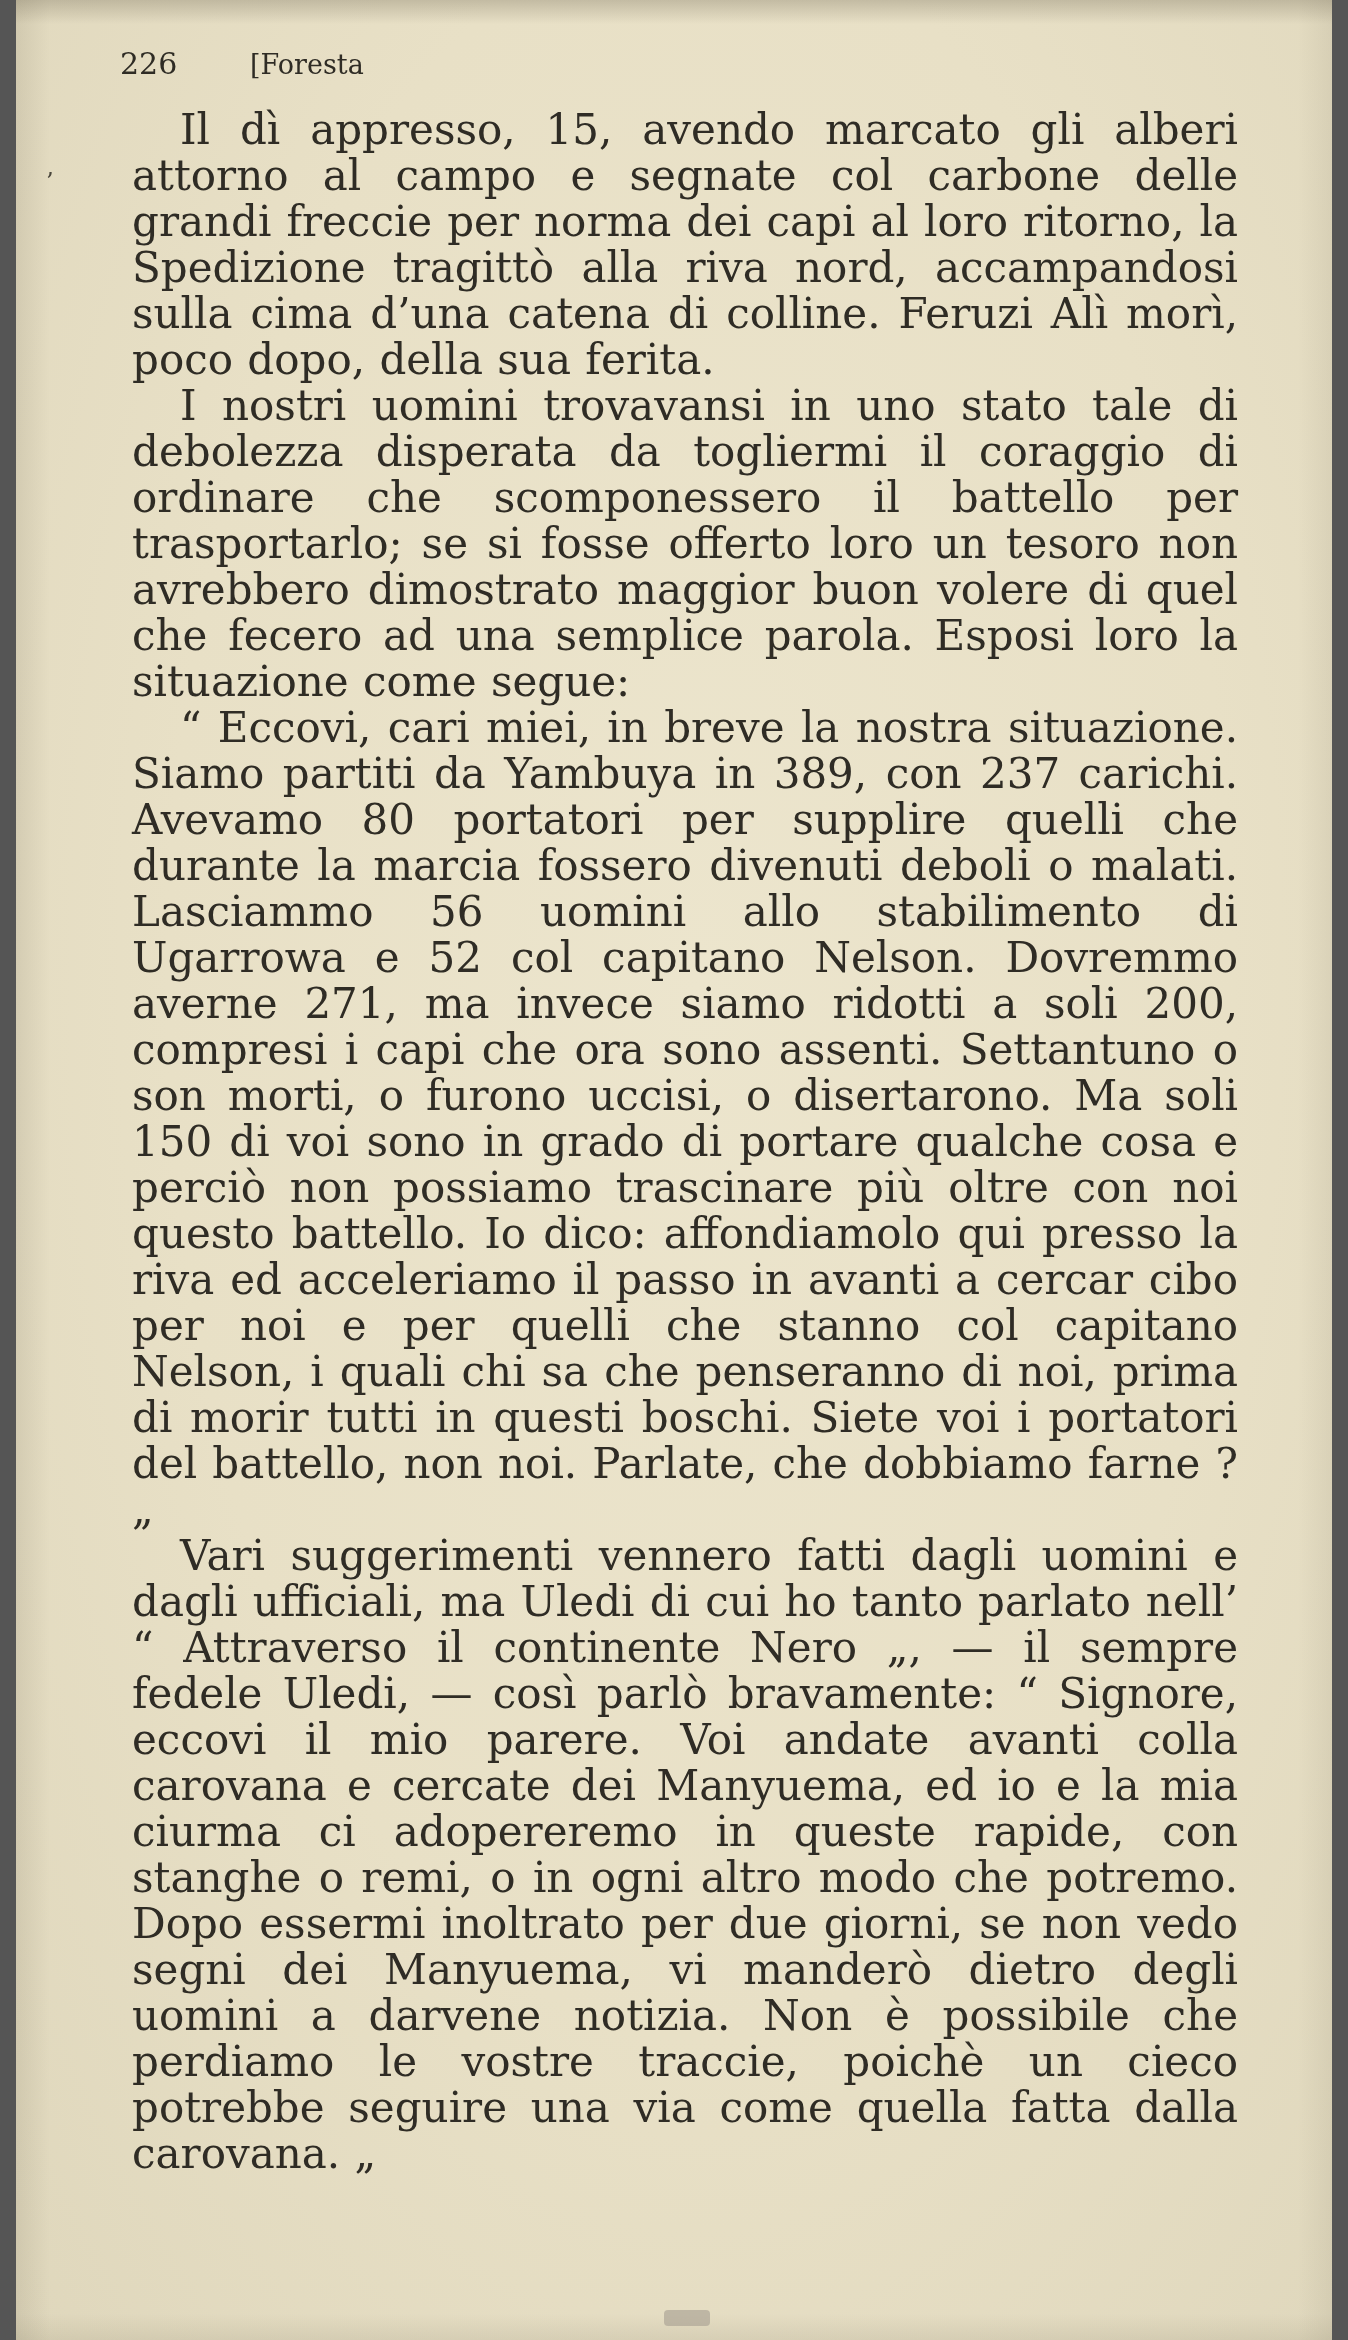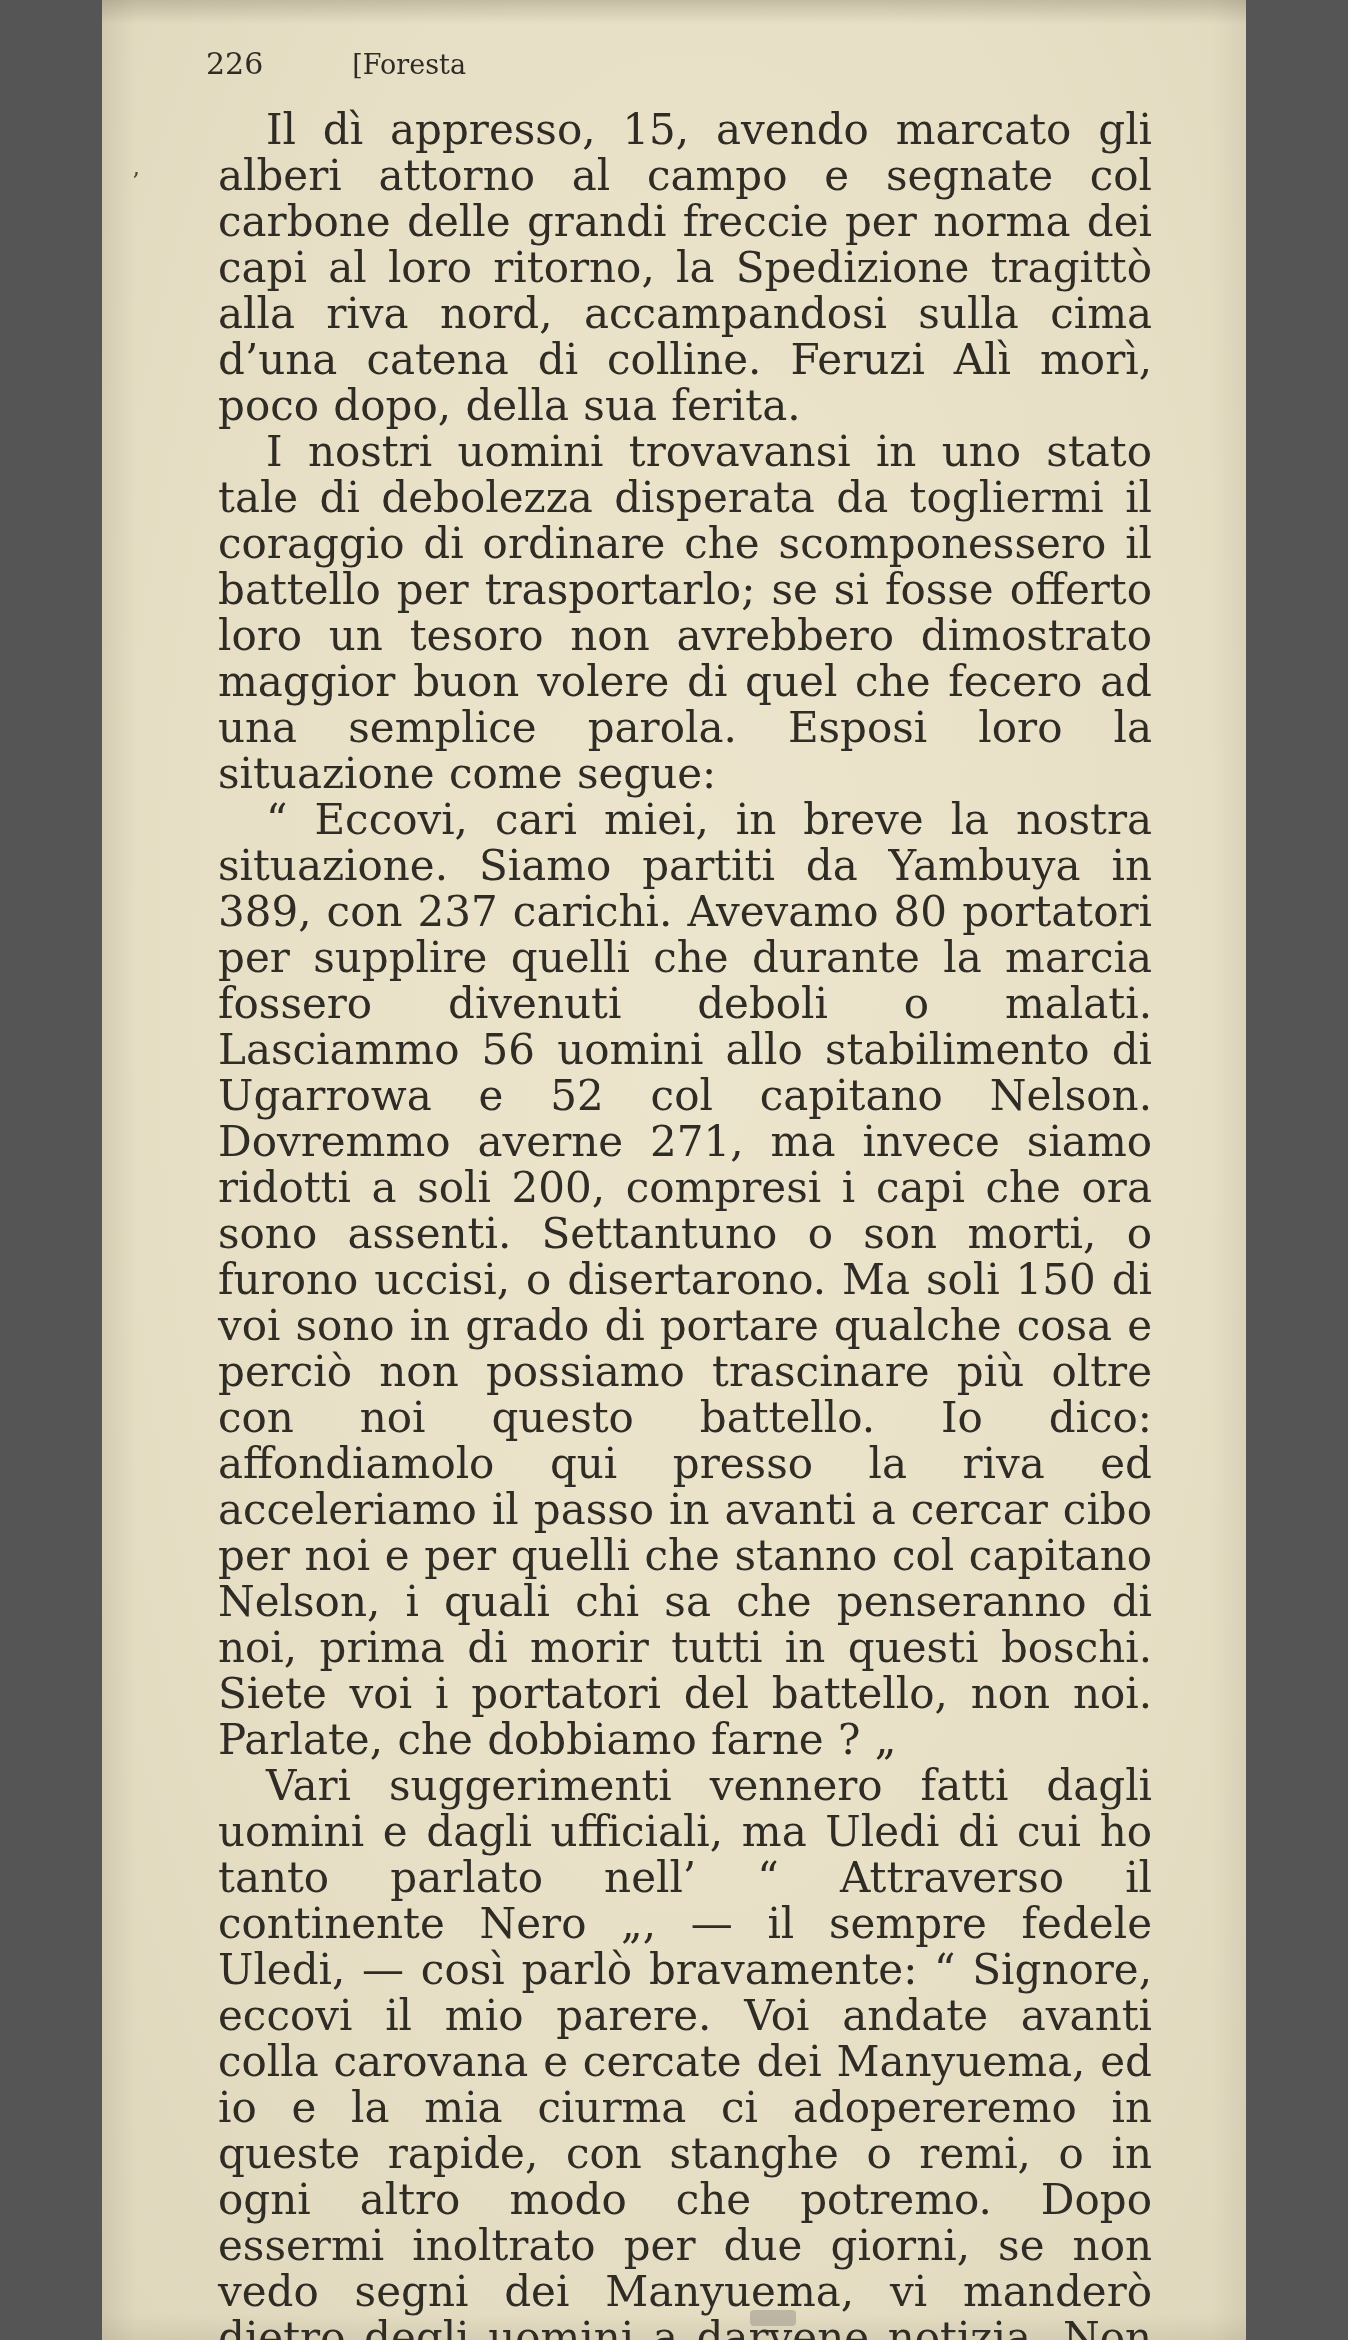--- a/index.html
+++ b/index.html
@@ -2,21 +2,21 @@
 <html><head>
 <meta charset="utf-8">
 <style>
   html, body {
     margin: 0;
     padding: 0;
     background: #555;
   }
   .page {
     position: relative;
-    width: 1144px;
+    width: 1316px;
     height: 2340px;
     margin: 0 auto;
     overflow: hidden;
     background-color: #e8e0c6;
     background-image:
       linear-gradient(180deg, rgba(110,102,82,.30), rgba(110,102,82,0) 24px),
       linear-gradient(90deg, rgba(110,102,82,.14), rgba(110,102,82,0) 34px),
       linear-gradient(270deg, rgba(110,102,82,.10), rgba(110,102,82,0) 34px),
       linear-gradient(0deg, rgba(110,102,82,.12), rgba(110,102,82,0) 26px),
       radial-gradient(ellipse at 52% 42%, #ece5cd 0%, #e8e0c6 55%, #dfd7bc 100%);
@@ -36,21 +36,21 @@
     flex: 1;
     text-align: center;
     font-size: 22px;
     letter-spacing: 2.5px;
     white-space: nowrap;
     transform: translateX(-40px);
   }
   .catchword {
     font-size: 27px;
     min-width: 130px;
-    text-align: right;
+    text-align: left;
   }
   .body-text {
     margin-top: 26px;
     padding: 0 94px 0 116px;
     font-size: 42px;
     line-height: 46px;
     text-align: justify;
     word-spacing: 1px;
   }
   .body-text p {

